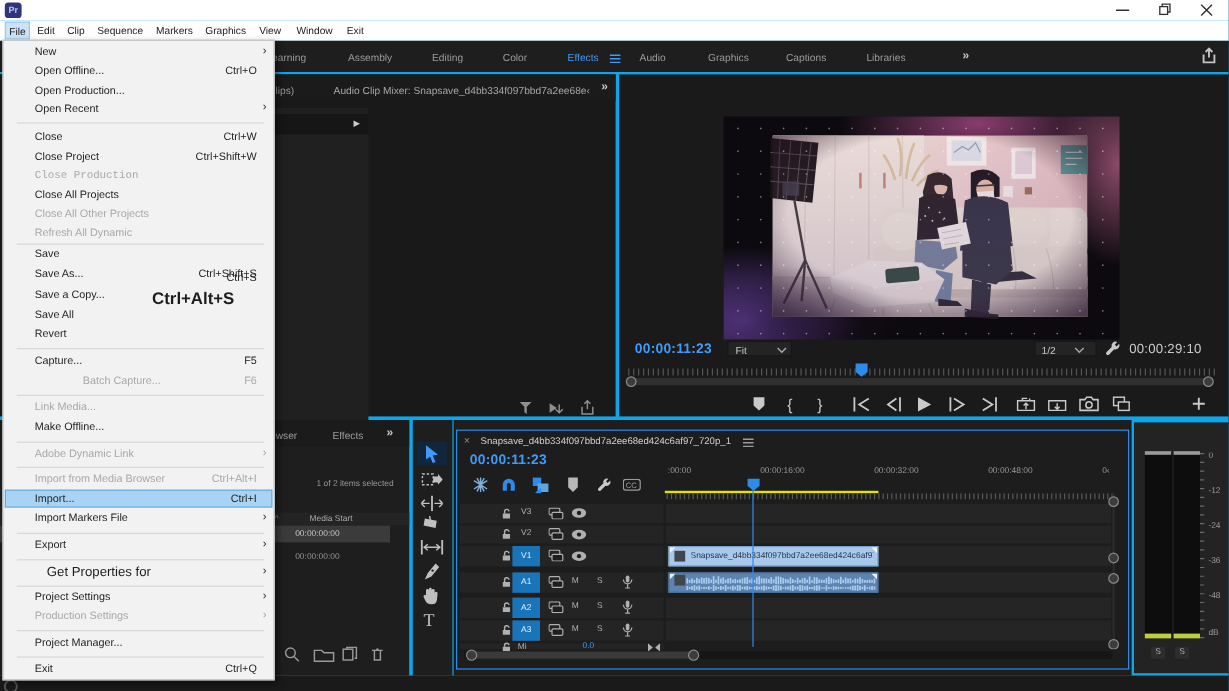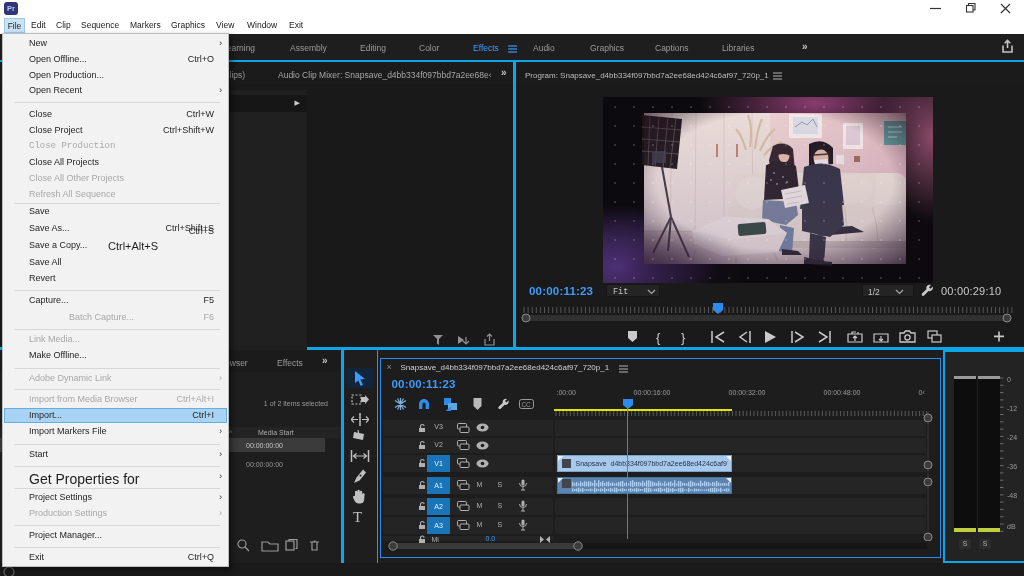--- a/index.html
+++ b/index.html
@@ -74,30 +74,20 @@
         <path d="M1 2 h10 l-4 4 v6 l-2 -1.5 v-4.5 z" fill="#909090" stroke="none"></path>
         <path d="M26 3 l6 4 -6 4 z" fill="#909090" stroke="none"></path>
         <path d="M34 4 v7 M31 8 l3 3 3-3" stroke="#909090"></path>
         <path d="M53 6 v6 h9 v-6"></path>
         <path d="M57.5 8 V1.5 M55 3.5 L57.5 1 l2.5 2.5"></path>
       </g>
     </svg>
   </div>
 
   <div class="abs" style="left:516px;top:62px;width:508px;height:285px;background:#1a1a1a;">
-    <div class="abs" style="left:0;top:0;width:508px;height:22px;background:#1b1b1b;">
-      <div class="abs" style="left:9px;top:9px;font-size:8px;color:#bdbdbd;white-space:nowrap;">Program: Snapsave_d4bb334f097bbd7a2ee68ed424c6af97_720p_1</div>
-      <svg class="abs" style="left:257px;top:10px;" width="10" height="8">
-          <g stroke="#9b9b9b" stroke-width="1.2">
-            <line x1="0" y1="1" x2="9" y2="1"></line>
-            <line x1="0" y1="4" x2="9" y2="4"></line>
-            <line x1="0" y1="7" x2="9" y2="7"></line>
-          </g>
-        </svg>
-    </div>
 
     <div class="abs" style="left:87px;top:35px;width:330px;height:186px;background:#0c0a0e;">
       <svg width="330" height="186" viewBox="0 0 330 186">
         <defs>
           <radialGradient id="gtop" cx="0.5" cy="0.5" r="0.5">
             <stop offset="0%" stop-color="#8f3f74" stop-opacity="0.95"></stop>
             <stop offset="100%" stop-color="#8f3f74" stop-opacity="0"></stop>
           </radialGradient>
           <radialGradient id="gbl" cx="0.5" cy="0.5" r="0.5">
             <stop offset="0%" stop-color="#5b3a8e" stop-opacity="1"></stop>
@@ -393,21 +383,21 @@
             <circle cx="259" cy="181" r="0.7"></circle>
             <circle cx="278" cy="181" r="0.7"></circle>
             <circle cx="297" cy="181" r="0.7"></circle>
             <circle cx="316" cy="181" r="0.7"></circle>
           </g>
       </svg>
     </div>
 
     <div class="abs" style="left:13px;top:223px;font-size:11.5px;font-weight:bold;color:#3f9bfa;letter-spacing:0.2px;">00:00:11:23</div>
     <div class="abs" style="left:90px;top:222px;width:54px;height:13px;background:#242424;border:1px solid #161616;border-radius:2px;"></div>
-    <div class="abs" style="left:97px;top:225px;font-size:8.5px;color:#c4c4c4;font-family:Liberation Mono, monospace;">Fit</div>
+    <div class="abs" style="left:97px;top:225px;font-size:8.5px;color:#c4c4c4;">Fit</div>
     <svg class="abs" style="left:131px;top:227px;" width="9" height="6">
         <path d="M1 1 l3.5 3.5 L8 1" stroke="#a8a8a8" stroke-width="1.2" fill="none"></path>
       </svg>
     <div class="abs" style="left:346px;top:222px;width:52px;height:13px;background:#242424;border:1px solid #161616;border-radius:2px;"></div>
     <div class="abs" style="left:352px;top:225px;font-size:8.5px;color:#c4c4c4;">1/2</div>
     <svg class="abs" style="left:379px;top:227px;" width="9" height="6">
         <path d="M1 1 l3.5 3.5 L8 1" stroke="#a8a8a8" stroke-width="1.2" fill="none"></path>
       </svg>
     <svg class="abs" style="left:404px;top:221px;" width="14" height="14" viewBox="0 0 14 14">
         <path d="M11 2 a3.4 3.4 0 0 0 -4.6 4.2 L2 10.5 a1.5 1.5 0 0 0 2.1 2.1 L8.5 8 A3.4 3.4 0 0 0 12.7 3.5 L10.5 5.7 9 4.2 Z" fill="#c9c9c9"></path>
@@ -1144,28 +1134,28 @@
       <div class="abs" style="left:26px;top:51px;font-size:9px;color:#1e1e1e;white-space:nowrap;">Open Recent</div>
       <div class="abs" style="left:216px;top:50px;font-size:9.5px;color:#333;">›</div>
       <div class="abs" style="left:11px;top:68px;width:206px;height:1px;background:#d7d7d7;"></div>
       <div class="abs" style="left:26px;top:74.5px;font-size:9px;color:#1e1e1e;white-space:nowrap;">Close</div>
       <div class="abs" style="left:105px;top:74.5px;width:106px;text-align:right;font-size:9px;color:#1e1e1e;">Ctrl+W</div>
       <div class="abs" style="left:26px;top:90.5px;font-size:9px;color:#1e1e1e;white-space:nowrap;">Close Project</div>
       <div class="abs" style="left:105px;top:90.5px;width:106px;text-align:right;font-size:9px;color:#1e1e1e;">Ctrl+Shift+W</div>
       <div class="abs" style="left:26px;top:106.5px;font-size:9px;color:#a8a8a8;white-space:nowrap;font-family:Liberation Mono, monospace;">Close Production</div>
       <div class="abs" style="left:26px;top:122.5px;font-size:9px;color:#1e1e1e;white-space:nowrap;">Close All Projects</div>
       <div class="abs" style="left:26px;top:139px;font-size:9px;color:#a8a8a8;white-space:nowrap;">Close All Other Projects</div>
-      <div class="abs" style="left:26px;top:155px;font-size:9px;color:#a8a8a8;white-space:nowrap;">Refresh All Sequence</div>
+      <div class="abs" style="left:26px;top:155px;font-size:9px;color:#a8a8a8;white-space:nowrap;">Refresh All Dynamic</div>
       <div class="abs" style="left:11px;top:168.8px;width:206px;height:1px;background:#d7d7d7;"></div>
       <div class="abs" style="left:26px;top:172px;font-size:9px;color:#1e1e1e;white-space:nowrap;">Save</div>
       <div class="abs" style="left:105px;top:172px;width:106px;text-align:right;font-size:9px;color:#1e1e1e;margin-top:20px;">Ctrl+S</div>
       <div class="abs" style="left:26px;top:189px;font-size:9px;color:#1e1e1e;white-space:nowrap;">Save As...</div>
       <div class="abs" style="left:105px;top:189px;width:106px;text-align:right;font-size:9px;color:#1e1e1e;">Ctrl+Shift+S</div>
       <div class="abs" style="left:26px;top:206px;font-size:9px;color:#1e1e1e;white-space:nowrap;">Save a Copy...</div>
-      <div class="abs" style="left:105px;top:206px;width:106px;text-align:left;font-size:11px;color:#1e1e1e;">Ctrl+Alt+S</div>
+      <div class="abs" style="left:105px;top:206px;width:106px;text-align:center;font-size:14px;color:#1e1e1e;font-weight:bold;">Ctrl+Alt+S</div>
       <div class="abs" style="left:26px;top:222.5px;font-size:9px;color:#1e1e1e;white-space:nowrap;">Save All</div>
       <div class="abs" style="left:26px;top:239px;font-size:9px;color:#1e1e1e;white-space:nowrap;text-align:right;">Revert</div>
       <div class="abs" style="left:11px;top:256px;width:206px;height:1px;background:#d7d7d7;"></div>
       <div class="abs" style="left:26px;top:261px;font-size:9px;color:#1e1e1e;white-space:nowrap;">Capture...</div>
       <div class="abs" style="left:105px;top:261px;width:106px;text-align:right;font-size:9px;color:#1e1e1e;">F5</div>
       <div class="abs" style="left:26px;top:277.5px;font-size:9px;color:#a8a8a8;white-space:nowrap;padding-left:40px;">Batch Capture...</div>
       <div class="abs" style="left:105px;top:277.5px;width:106px;text-align:right;font-size:9px;color:#a8a8a8;">F6</div>
       <div class="abs" style="left:11px;top:294.5px;width:206px;height:1px;background:#d7d7d7;"></div>
       <div class="abs" style="left:26px;top:300px;font-size:9px;color:#a8a8a8;white-space:nowrap;">Link Media...</div>
       <div class="abs" style="left:26px;top:316px;font-size:9px;color:#1e1e1e;white-space:nowrap;">Make Offline...</div>
@@ -1174,24 +1164,24 @@
       <div class="abs" style="left:216px;top:337.5px;font-size:9.5px;color:#a8a8a8;">›</div>
       <div class="abs" style="left:11px;top:355px;width:206px;height:1px;background:#d7d7d7;"></div>
       <div class="abs" style="left:26px;top:360px;font-size:9px;color:#a8a8a8;white-space:nowrap;">Import from Media Browser</div>
       <div class="abs" style="left:105px;top:360px;width:106px;text-align:right;font-size:9px;color:#a8a8a8;">Ctrl+Alt+I</div>
       <div class="abs" style="left:1px;top:373.5px;width:223px;height:15px;background:#a8d3f5;border:1px solid #66aee0;"></div>
       <div class="abs" style="left:26px;top:375.5px;font-size:9px;color:#1e1e1e;white-space:nowrap;">Import...</div>
       <div class="abs" style="left:105px;top:375.5px;width:106px;text-align:right;font-size:9px;color:#1e1e1e;">Ctrl+I</div>
       <div class="abs" style="left:26px;top:392px;font-size:9px;color:#1e1e1e;white-space:nowrap;">Import Markers File</div>
       <div class="abs" style="left:216px;top:391px;font-size:9.5px;color:#333;">›</div>
       <div class="abs" style="left:11px;top:409.5px;width:206px;height:1px;background:#d7d7d7;"></div>
-      <div class="abs" style="left:26px;top:415px;font-size:9px;color:#1e1e1e;white-space:nowrap;">Start</div>
+      <div class="abs" style="left:26px;top:415px;font-size:9px;color:#1e1e1e;white-space:nowrap;">Export</div>
       <div class="abs" style="left:216px;top:414px;font-size:9.5px;color:#333;">›</div>
       <div class="abs" style="left:11px;top:432px;width:206px;height:1px;background:#d7d7d7;"></div>
-      <div class="abs" style="left:26px;top:436.5px;font-size:14px;color:#1e1e1e;white-space:nowrap;">Get Properties for</div>
+      <div class="abs" style="left:36px;top:436.5px;font-size:11px;color:#1e1e1e;white-space:nowrap;">Get Properties for</div>
       <div class="abs" style="left:216px;top:435.5px;font-size:9.5px;color:#333;">›</div>
       <div class="abs" style="left:11px;top:453.5px;width:206px;height:1px;background:#d7d7d7;"></div>
       <div class="abs" style="left:26px;top:458px;font-size:9px;color:#1e1e1e;white-space:nowrap;">Project Settings</div>
       <div class="abs" style="left:216px;top:457px;font-size:9.5px;color:#333;">›</div>
       <div class="abs" style="left:26px;top:474px;font-size:9px;color:#a8a8a8;white-space:nowrap;">Production Settings</div>
       <div class="abs" style="left:216px;top:473px;font-size:9.5px;color:#a8a8a8;">›</div>
       <div class="abs" style="left:11px;top:491px;width:206px;height:1px;background:#d7d7d7;"></div>
       <div class="abs" style="left:26px;top:496px;font-size:9px;color:#1e1e1e;white-space:nowrap;">Project Manager...</div>
       <div class="abs" style="left:11px;top:513px;width:206px;height:1px;background:#d7d7d7;"></div>
       <div class="abs" style="left:26px;top:518px;font-size:9px;color:#1e1e1e;white-space:nowrap;">Exit</div>

